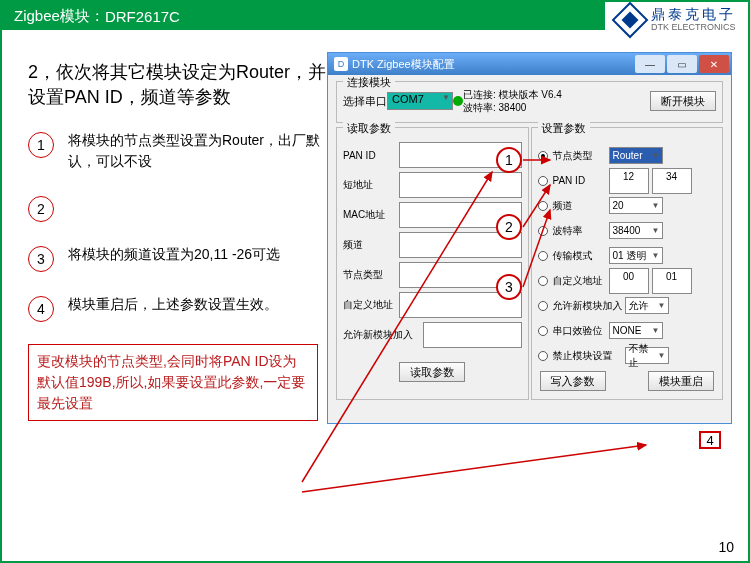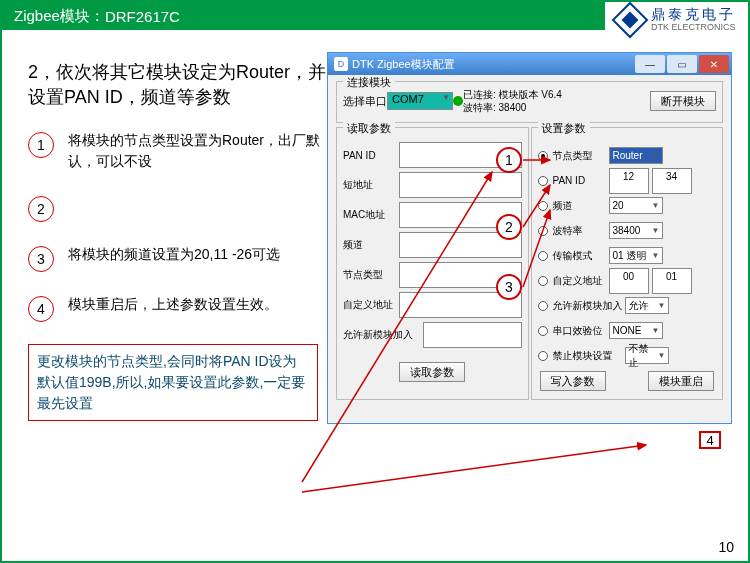--- a/index.html
+++ b/index.html
@@ -11,21 +11,21 @@
 .logo-text{line-height:1.1}
 .logo-cn{font-size:14px;font-weight:normal;letter-spacing:3px}
 .logo-en{font-size:9px;color:#666}
 .content{position:absolute;top:40px;left:0;right:0;bottom:0}
 .left-col{position:absolute;left:26px;top:18px;width:300px;font-size:15px}
 .main-instruction{font-size:18px;color:#000;margin-bottom:20px;line-height:1.4}
 .step{display:flex;margin-bottom:22px}
 .step-num{width:26px;height:26px;border:1.5px solid #c00;border-radius:50%;display:flex;align-items:center;justify-content:center;color:#000;font-size:14px;flex:0 0 26px;margin-right:14px;margin-top:2px}
 .step-text{font-size:14px;line-height:1.5}
 .red-note{color:#c00}
-.warning-box{border:1.5px solid #c00;color:#0c4a6e;padding:6px 8px;font-size:14px;line-height:1.5;margin-top:4px;width:290px}
+.warning-box{border:1.5px solid #c00;color:#b91c1c;padding:6px 8px;font-size:14px;line-height:1.5;margin-top:4px;width:290px}
 .window{position:absolute;left:325px;top:10px;width:405px;border:1px solid #4a90d9;font-size:11px;background:#f0f0f0}
 .titlebar{background:linear-gradient(#6badf6,#3d7fc9);height:22px;display:flex;align-items:center;padding-left:6px;color:#fff}
 .tb-icon{width:14px;height:14px;background:#fff;border-radius:2px;margin-right:4px;display:flex;align-items:center;justify-content:center;font-size:9px;color:#3d7fc9}
 .tb-btns{margin-left:auto;display:flex}
 .tb-btn{width:30px;height:18px;background:#d9e7f7;margin-right:2px;text-align:center;font-size:10px;color:#333;display:flex;align-items:center;justify-content:center;border-radius:2px}
 .tb-close{background:#d05045;color:#fff}
 .win-body{padding:6px 8px 23px;background:#f0f0f0}
 .group{border:1px solid #bbb;padding:6px 6px 8px;margin-bottom:4px;position:relative}
 .group-title{position:absolute;top:-7px;left:6px;background:#f0f0f0;padding:0 4px;font-size:11px}
 .conn-row{display:flex;align-items:center;}

